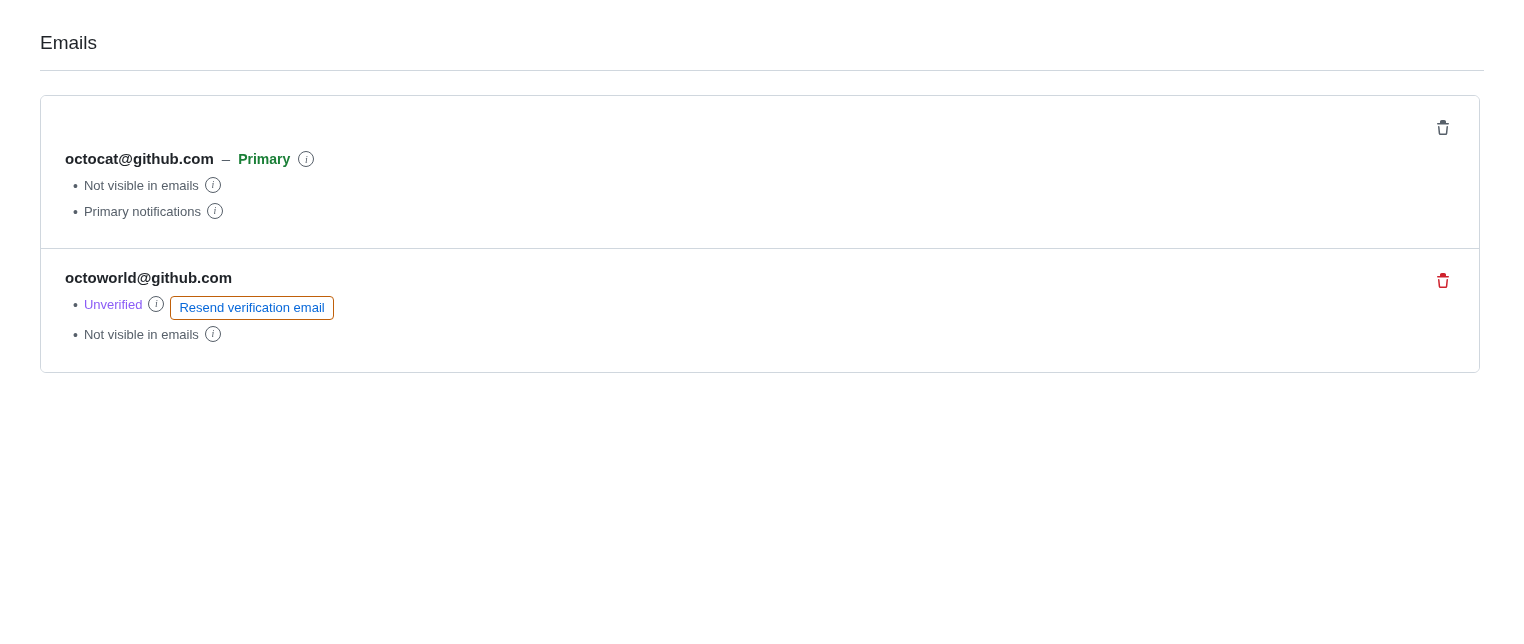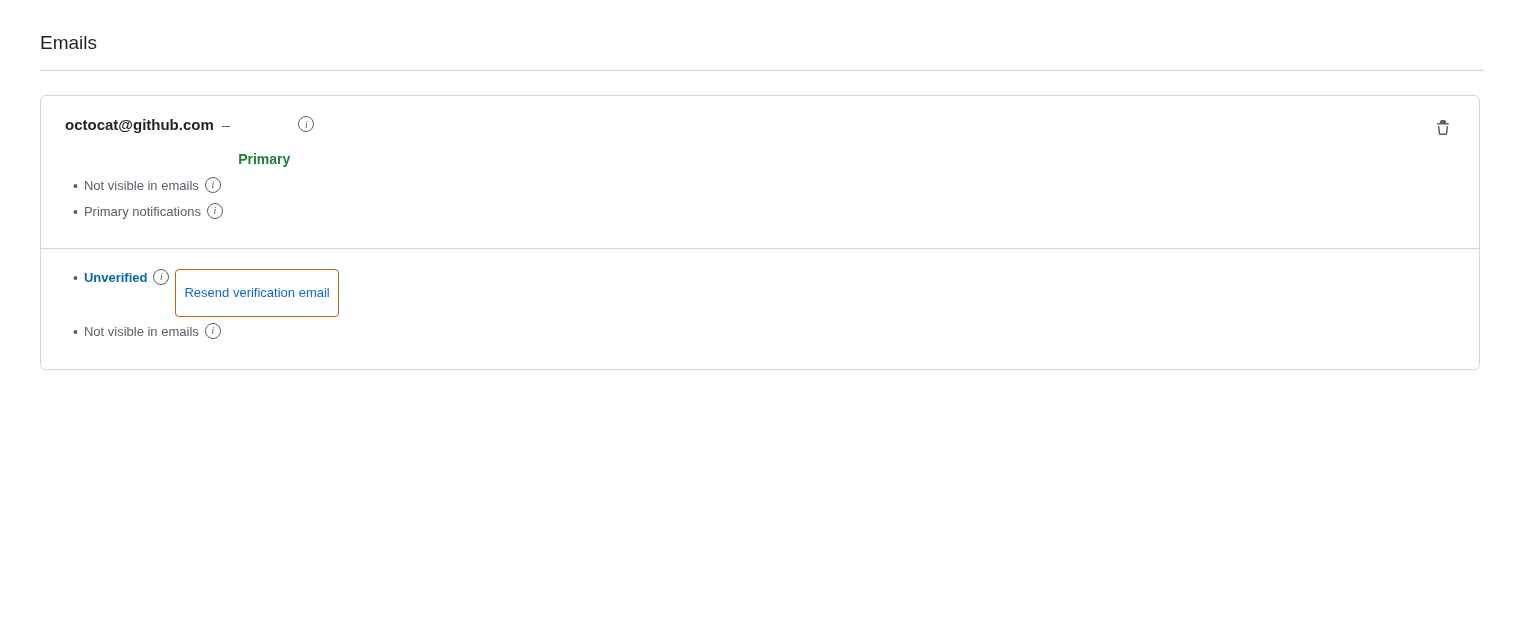--- a/index.html
+++ b/index.html
@@ -45,21 +45,21 @@
 
     .email-header {
       display: flex;
       align-items: center;
       justify-content: space-between;
       margin-bottom: 10px;
     }
 
     .email-address-row {
       display: flex;
-      align-items: flex-start;
+      align-items: flex-end;
       gap: 8px;
     }
 
     .email-address {
       font-weight: 600;
       font-size: 15px;
       color: #1f2328;
     }
 
     .email-separator {
@@ -123,30 +123,30 @@
     }
 
     .email-details li::before {
       content: "•";
       color: #57606a;
       font-size: 14px;
       flex-shrink: 0;
     }
 
     .unverified-label {
-      color: #0369a1;
-      font-weight: 700;
+      color: #8b5cf6;
+      font-weight: 400;
     }
 
     .resend-link {
       color: #0969da;
       text-decoration: none;
       border: 1.5px solid #c0600a;
       border-radius: 4px;
-      padding: 14px 8px;
+      padding: 2px 8px;
       font-size: 13px;
     }
 
     
     .trash-icon svg {
       width: 16px;
       height: 16px;
     }
   </style>
 </head>
@@ -179,20 +179,32 @@
         <span class="info-icon">i</span>
       </li>
       <li>
         <span>Primary notifications</span>
         <span class="info-icon">i</span>
       </li>
     </ul>
   </div>
 
   <div class="email-item">
+    <div class="email-header">
+      <div class="email-address-row">
+        <span class="email-address">octoworld@github.com</span>
+      </div>
+      <button class="delete-btn danger" aria-label="Delete email">
+        <span class="trash-icon">
+          <svg viewBox="0 0 16 16" fill="currentColor" xmlns="http://www.w3.org/2000/svg">
+            <path d="M6.5 1.75a.25.25 0 01.25-.25h2.5a.25.25 0 01.25.25V3h-3V1.75zm4.5 0V3h2.25a.75.75 0 010 1.5H2.75a.75.75 0 010-1.5H5V1.75C5 .784 5.784 0 6.75 0h2.5C10.216 0 11 .784 11 1.75zM4.496 6.675a.75.75 0 10-1.492.15l.66 6.6A1.75 1.75 0 005.41 15h5.178a1.75 1.75 0 001.746-1.577l.66-6.6a.75.75 0 00-1.492-.149l-.66 6.6a.25.25 0 01-.249.226H5.41a.25.25 0 01-.249-.226l-.66-6.6z"></path>
+          </svg>
+        </span>
+      </button>
+    </div>
     <ul class="email-details">
       <li>
         <span class="unverified-label">Unverified</span>
         <span class="info-icon">i</span>
         <a class="resend-link" href="#">Resend verification email</a>
       </li>
       <li>
         <span>Not visible in emails</span>
         <span class="info-icon">i</span>
       </li>

